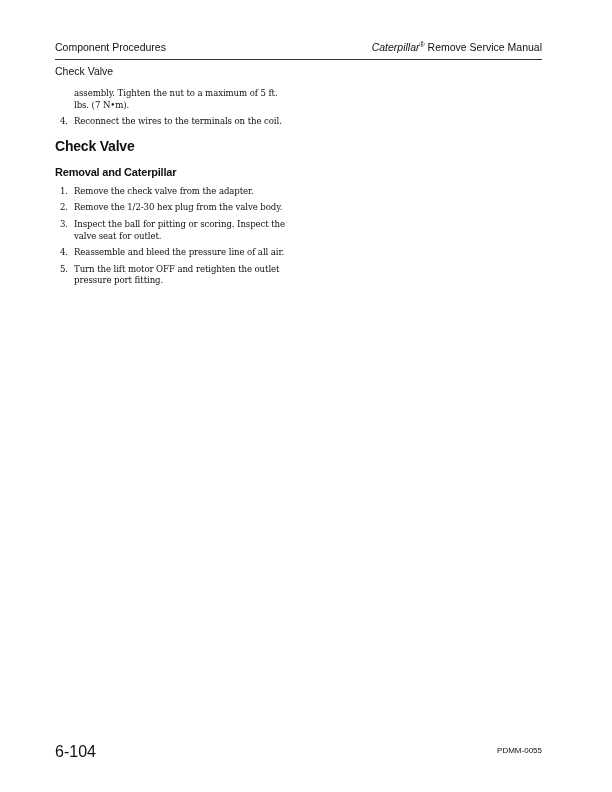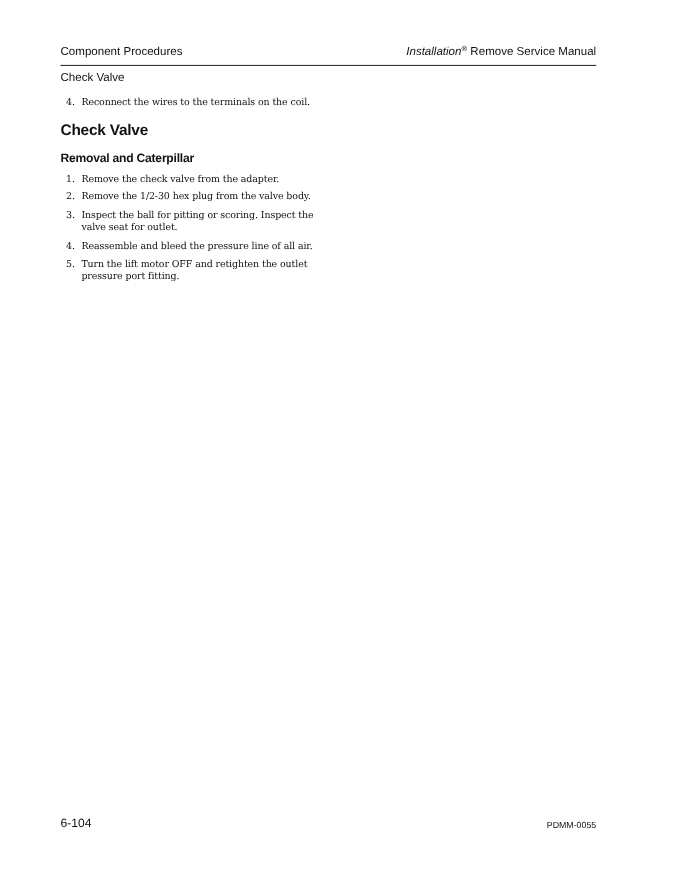--- a/index.html
+++ b/index.html
@@ -93,38 +93,39 @@
       font-weight: bold;
       font-size: 11px;
       margin: 0 0 8px 0;
       letter-spacing: -0.2px;
     }
 
     .footer-left {
       position: absolute;
       left: 55px;
       top: 743px;
-      font-size: 11px;
+      font-size: 16px;
     }
     .footer-right {
       position: absolute;
       right: 70px;
       top: 746px;
       font-size: 8px;
     }
   </style>
 </head>
 <body>
 
 <div class="header-left sans">Component Procedures</div>
-<div class="header-right sans"><span class="brand">Installation</span><sup>®</sup><span> Remove Service Manual</span></div>
+<div class="header-right sans"><span class="brand">Caterpillar</span><sup>®</sup><span> Remove Service Manual</span></div>
 <div class="header-rule"></div>
 <div class="section-label sans">Check Valve</div>
 
 <div class="content">
+  <div class="serif-text cont-para">assembly. Tighten the nut to a maximum of 5 ft. lbs. (7 N•m).</div>
   <div class="serif-text step">
     <span class="step-num">4.</span>
     <span class="step-text">Reconnect the wires to the terminals on the coil.</span>
   </div>
 
   <div class="h1">Check Valve</div>
   <div class="h2">Removal and Caterpillar</div>
 
   <div class="serif-text step">
     <span class="step-num">1.</span>

